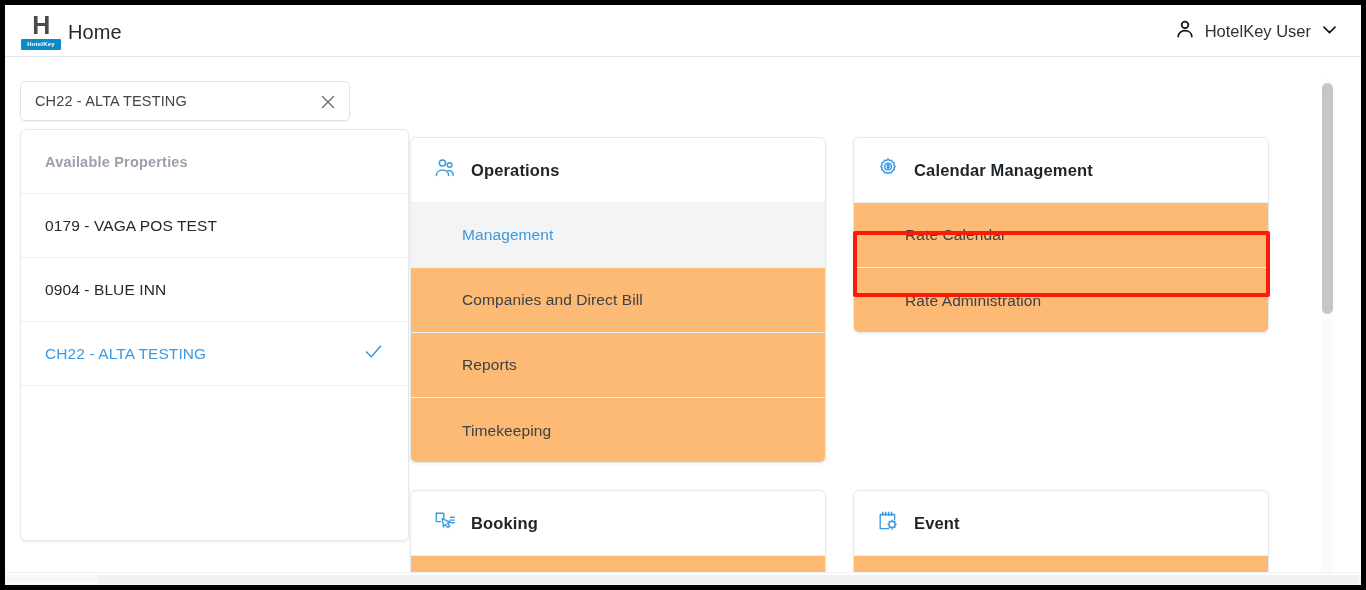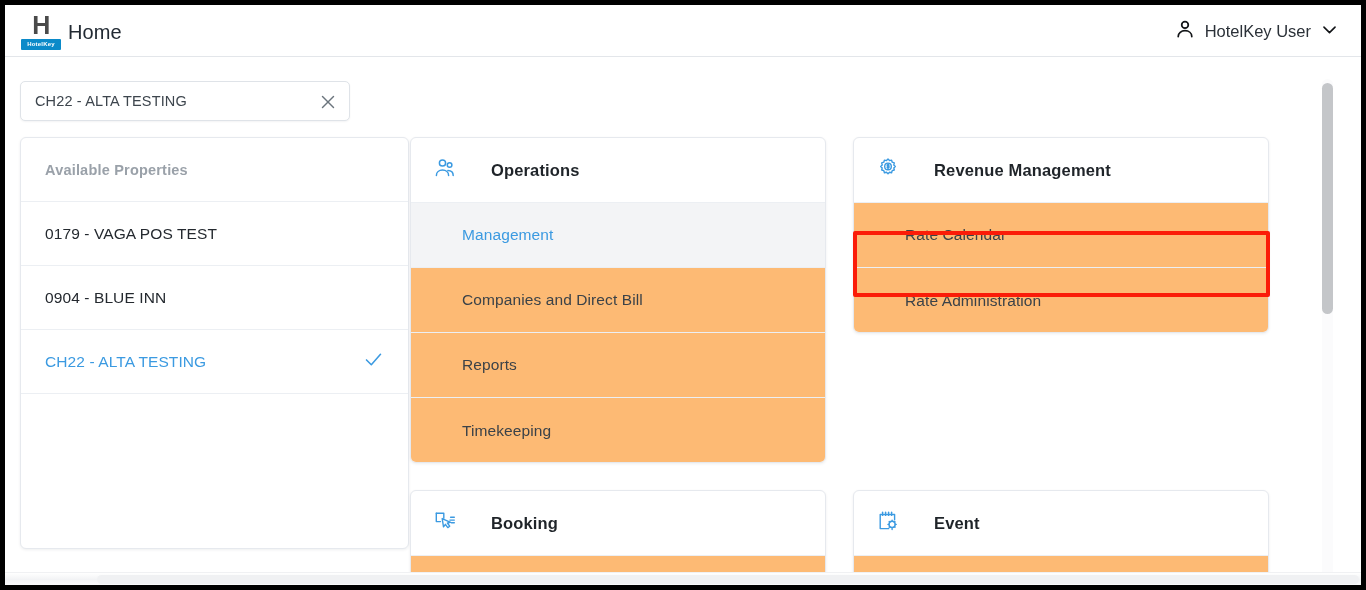--- a/index.html
+++ b/index.html
@@ -132,21 +132,21 @@
   #prop-search .clear {
     position: absolute;
     right: 10px;
     top: 9px;
     width: 22px;
     height: 22px;
     cursor: pointer;
   }
 
   #prop-list {
-    margin-top: 16px;
+    margin-top: 8px;
     width: 389px;
     height: 412px;
     background: #ffffff;
     border: 1px solid #e6e9ee;
     border-radius: 6px;
     box-shadow: 0 1px 3px rgba(16,24,40,.07);
     overflow: hidden;
   }
   .prop-head {
     height: 64px;
@@ -198,21 +198,20 @@
     align-items: center;
     gap: 14px;
     padding-left: 22px;
     border-bottom: 1px solid #eceff3;
   }
   .card-head .ctitle {
     font-size: 16.5px;
     font-weight: 700;
     color: #1f2429;
     letter-spacing: 0.15px;
-    margin-left: 20px;
   }
   .card-item {
     height: 65px;
     display: flex;
     align-items: center;
     padding-left: 51px;
     border-bottom: 1px solid #eceff3;
     font-size: 15.5px;
     color: #3b4248;
     cursor: pointer;
@@ -374,21 +373,21 @@
       <div class="card" id="card-revenue">
         <div class="card-head">
           <span>
             <svg width="24" height="24" viewBox="0 0 24 24" fill="none" stroke="#3b9ae1" stroke-width="1.4" stroke-linecap="round" stroke-linejoin="round">
               <path d="M12 3.1l1.5 1.5 2.1-.5.6 2.1 2.1.6-.5 2.1 1.5 1.5-1.5 1.5.5 2.1-2.1.6-.6 2.1-2.1-.5L12 17.7l-1.5-1.5-2.1.5-.6-2.1-2.1-.6.5-2.1L4.7 10.4l1.5-1.5-.5-2.1 2.1-.6.6-2.1 2.1.5z"></path>
               <circle cx="12" cy="10.4" r="3.3"></circle>
               <path d="M13 9.1c-.3-.4-.8-.6-1.2-.5-.6.1-.9.8-.4 1.2.4.4 1.3.3 1.6.8.3.5-.1 1.1-.7 1.1-.5.1-1-.2-1.2-.6"></path>
               <line x1="12" y1="8.1" x2="12" y2="12.7"></line>
             </svg>
           </span>
-          <span class="ctitle">Revenue Management</span>
+          <span class="ctitle">Calendar Management</span>
         </div>
         <div class="card-item">Rate Calendar</div>
         <div class="card-item last">Rate Administration</div>
       </div>
 
       <div class="card" id="card-booking">
         <div class="card-head">
           <span>
             <svg width="24" height="24" viewBox="0 0 24 24" fill="none" stroke="#3b9ae1" stroke-width="1.4" stroke-linecap="round" stroke-linejoin="round">
               <path d="M3.3 4.2h7.5v5.1"></path>

